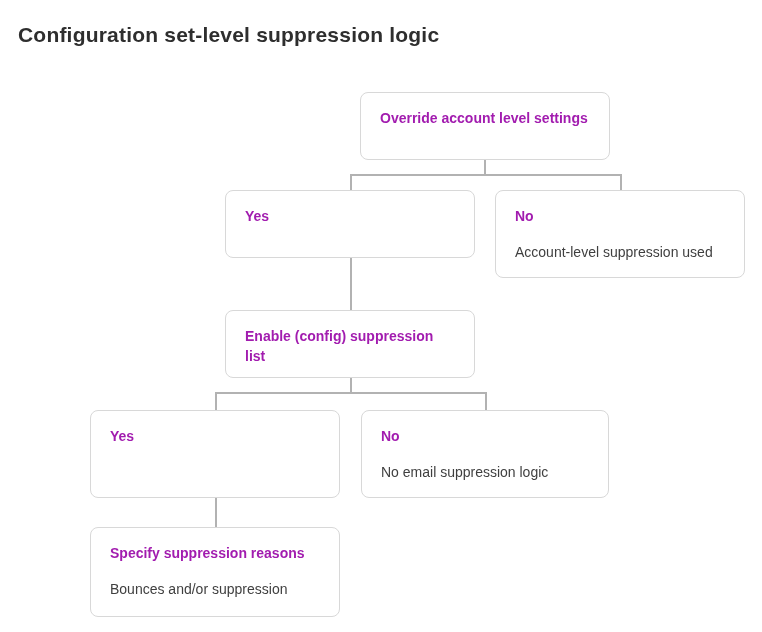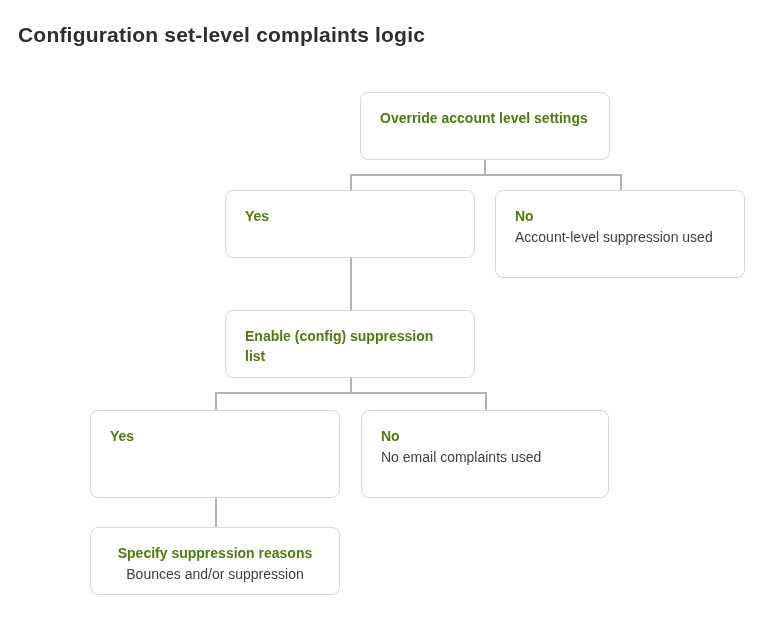--- a/index.html
+++ b/index.html
@@ -28,43 +28,43 @@
     position: absolute;
     box-sizing: border-box;
     background: #ffffff;
     border: 1px solid #d8d8d8;
     border-radius: 8px;
     padding: 15px 19px;
   }
   .node .label {
     font-size: 14px;
     font-weight: 700;
-    color: #4d7c0f;
+    color: #a21caf;
     line-height: 20px;
   }
   .node .desc {
     font-size: 14px;
     font-weight: 400;
     color: #3f3f3f;
     line-height: 20px;
-    margin-top: 1px;
+    margin-top: 16px;
   }
   .line {
     position: absolute;
     background: #b2b2b2;
   }
   .line.h { height: 1.5px; }
   .line.v { width: 1.5px; }
 </style>
 </head>
 <body>
 
 <div class="canvas">
 
-  <h1 class="page-title">Configuration set-level complaints logic</h1>
+  <h1 class="page-title">Configuration set-level suppression logic</h1>
 
   <div class="line v" style="left:484px; top:160px; height:15px;"></div>
   <div class="line h" style="left:350px; top:174px; width:271px;"></div>
   <div class="line v" style="left:350px; top:174px; height:17px;"></div>
   <div class="line v" style="left:620px; top:174px; height:17px;"></div>
   <div class="line v" style="left:350px; top:258px; height:53px;"></div>
   <div class="line v" style="left:350px; top:378px; height:15px;"></div>
   <div class="line h" style="left:215px; top:392px; width:271px;"></div>
   <div class="line v" style="left:215px; top:392px; height:19px;"></div>
   <div class="line v" style="left:485px; top:392px; height:19px;"></div>
@@ -86,21 +86,21 @@
   <div class="node" style="left:225px; top:310px; width:250px; height:68px;">
     <div class="label">Enable (config) suppression list</div>
   </div>
 
   <div class="node" style="left:90px; top:410px; width:250px; height:88px;">
     <div class="label">Yes</div>
   </div>
 
   <div class="node" style="left:361px; top:410px; width:248px; height:88px;">
     <div class="label">No</div>
-    <div class="desc">No email complaints used</div>
+    <div class="desc">No email suppression logic</div>
   </div>
 
-  <div class="node" style="left:90px; top:527px; width:250px; height:68px;text-align:center;">
+  <div class="node" style="left:90px; top:527px; width:250px; height:90px;">
     <div class="label">Specify suppression reasons</div>
     <div class="desc">Bounces and/or suppression</div>
   </div>
 
 </div>
 
 </body></html>

